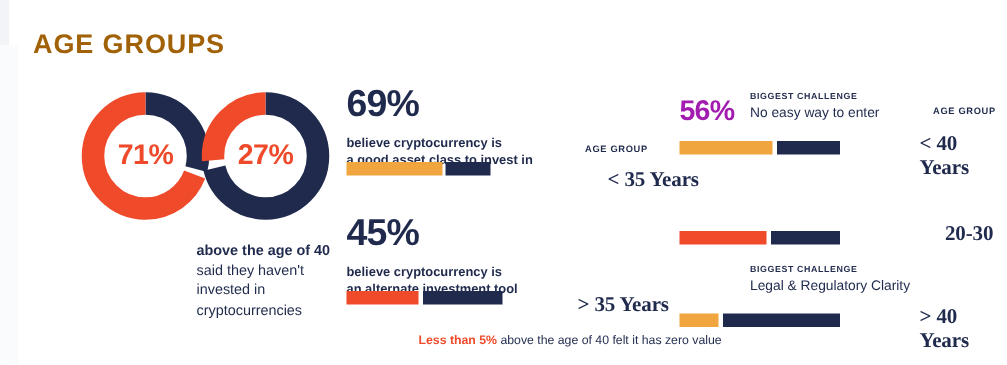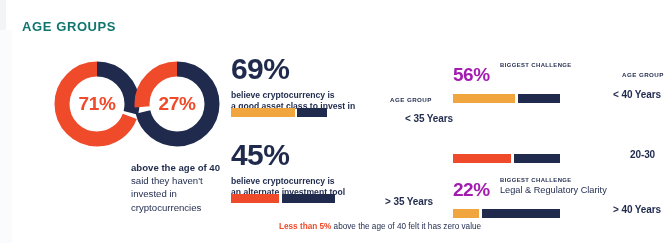--- a/index.html
+++ b/index.html
@@ -10,58 +10,58 @@
     overflow: hidden;
   }
   .page { position: relative; width: 671px; height: 243px; background: #ffffff; }
 
   
   .edge-strip { position: absolute; left: 0; top: 0; width: 6px; height: 243px; background: #f2f4f7; }
   .edge-strip-2 { position: absolute; left: 0; top: 30px; width: 12px; height: 213px; background: #fafbfc; }
 
   .title {
     position: absolute; left: 22px; top: 19px;
-    font-size: 13px; font-weight: bold; letter-spacing: .6px;
-    color: #0f766e;
+    font-size: 18px; font-weight: bold; letter-spacing: .6px;
+    color: #a16207;
   }
 
   
   .donut-wrap { position: absolute; }
   .donut { position: relative; width: 92px; height: 92px; }
   .donut svg { display: block; }
   .donut-label {
     position: absolute; left: 0; top: 0; width: 92px; height: 92px;
     display: flex; align-items: center; justify-content: center;
     font-size: 19px; font-weight: bold; color: #ef4a2a; letter-spacing: -.3px;
   }
   .donut-caption {
     margin-top: 11px; width: 104px;
     font-size: 9.6px; line-height: 13.2px; color: #1f2a4d;
   }
   .donut-caption b { font-weight: bold; }
 
   
   .stat { position: absolute; }
   .stat .big {
-    font-size: 30px; font-weight: bold; color: #1f2a4d; letter-spacing: -.6px; line-height: 28px;
+    font-size: 25px; font-weight: bold; color: #1f2a4d; letter-spacing: -.6px; line-height: 28px;
   }
   .stat .desc {
     margin-top: 7px; font-size: 8.6px; line-height: 11.4px; color: #1f2a4d; font-weight: bold;
   }
   .barline { position: relative; height: 9px; }
   .seg { position: absolute; top: 0; height: 9px; }
   .seg.amber { background: #f0a53e; }
   .seg.red   { background: #ef4a2a; }
   .seg.navy  { background: #1f2a4d; }
 
   .agegroup-kicker {
     position: absolute; font-size: 6.2px; font-weight: bold; letter-spacing: .45px; color: #1f2a4d;
   }
   .agegroup-val {
-    position: absolute; font-size: 10px; font-weight: bold; color: #1f2a4d; letter-spacing: -.1px;
+    position: absolute; font-size: 14px; font-weight: bold; color: #1f2a4d; letter-spacing: -.1px; font-family: Liberation Serif, serif;
   }
 
   .footnote { position: absolute; font-size: 8.2px; color: #1f2a4d; white-space: nowrap; }
   .footnote .em { color: #ef4a2a; font-weight: bold; padding-left: 48px; }
 
   
   .chal { position: absolute; }
   .chal .pct {
     position: absolute; left: 0; top: 2px;
     font-size: 19px; font-weight: bold; color: #a21caf; letter-spacing: -.5px;
@@ -141,36 +141,36 @@
   <div class="agegroup-val" style="left:385px; top:196px;">&gt; 35 Years</div>
 
   <div class="footnote" style="left:231px; top:222px;">
     <span class="em">Less than 5%</span>
     <span>above the age of 40 felt it has zero value</span>
   </div>
 
   <div class="chal" style="left:453px; top:62px; width:200px; height:26px;">
     <div class="pct">56%</div>
     <div class="kicker">BIGGEST CHALLENGE</div>
+    <div class="ctext">No easy way to enter</div>
   </div>
   <div class="barline" style="left:453px; top:94px; width:110px; position:absolute;">
     <div class="seg amber" style="left:0px; width:62px;"></div>
     <div class="seg navy" style="left:65px; width:42px;"></div>
   </div>
   <div class="agegroup-kicker" style="left:622px; top:71px;">AGE GROUP</div>
   <div class="agegroup-val" style="left:613px; top:89px;">&lt; 40 Years</div>
 
   <div class="barline" style="left:453px; top:154px; width:110px; position:absolute;">
     <div class="seg red" style="left:0px; width:58px;"></div>
     <div class="seg navy" style="left:61px; width:46px;"></div>
   </div>
   <div class="agegroup-val" style="left:630px; top:149px;">20-30</div>
 
   <div class="chal" style="left:453px; top:177px; width:200px; height:26px;">
-    <div class="pct">22%</div>
     <div class="kicker">BIGGEST CHALLENGE</div>
     <div class="ctext">Legal &amp; Regulatory Clarity</div>
   </div>
   <div class="barline" style="left:453px; top:209px; width:110px; position:absolute;">
     <div class="seg amber" style="left:0px; width:26px;"></div>
     <div class="seg navy" style="left:29px; width:78px;"></div>
   </div>
   <div class="agegroup-val" style="left:613px; top:204px;">&gt; 40 Years</div>
 
 </div>

